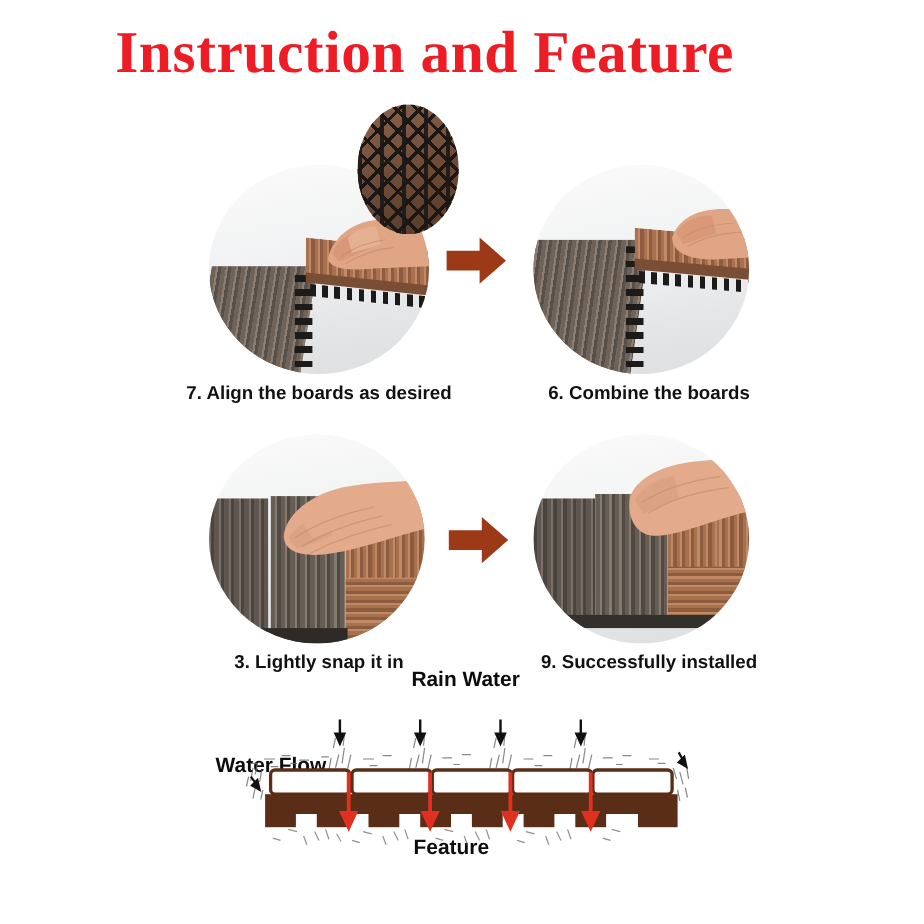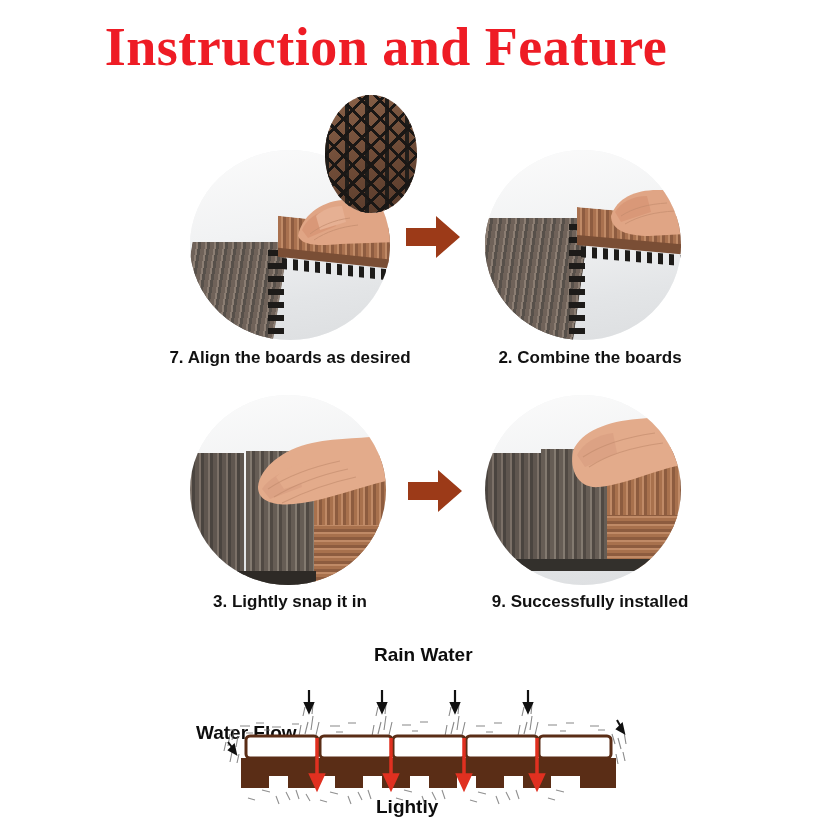--- a/index.html
+++ b/index.html
@@ -90,21 +90,21 @@
       linear-gradient(160deg, #8a6249 0%, #6d4a36 55%, #55392a 100%);
   }
 
   
   .step-arrow { position: absolute; }
 
   
   #drainage {
     position: absolute;
     left: 0;
-    top: 630px;
+    top: 594px;
     width: 840px;
     height: 210px;
   }
   .dlabel {
     position: absolute;
     font-family: "Liberation Sans", sans-serif;
     font-weight: bold;
     font-size: 19px;
     color: #0d0d0d;
     white-space: nowrap;
@@ -186,21 +186,21 @@
           <path d="M126 66 C132 48, 150 40, 172 40 L200 40 L200 84 L164 86 C142 86, 126 80, 126 66 Z"></path>
           <path d="M130 62 C136 52, 148 46, 162 46 L166 62 L136 72 Z" fill="#d99878"></path>
         </g>
         <g stroke="#c08a6c" stroke-width="1" fill="none" opacity="0.6">
           <path d="M136 66 C148 58, 164 54, 182 53"></path>
           <path d="M140 74 C154 66, 170 62, 190 61"></path>
         </g>
       </svg>
     </div>
 
-    <div class="caption" style="left:430px; top:348px; width:320px;">2. Combine the boards</div>
+    <div class="caption" style="left:430px; top:348px; width:320px;">6. Combine the boards</div>
   </div>
 
   <div class="step">
     <div class="photo" style="left:190px; top:395px; width:196px; height:190px;">
       <div class="floor"></div>
 
       <div class="deck" style="left:-4px; top:58px; width:58px; height:132px;">
         <div class="slats" style="background:
               repeating-linear-gradient(90deg,#5f564f 0 4px,#7b7067 4px 6px,#4a443f 6px 9px);"></div>
       </div>
@@ -284,21 +284,21 @@
       </svg>
     </div>
 
     <div class="caption" style="left:430px; top:592px; width:320px;">9. Successfully installed</div>
   </div>
 
   <div id="drainage">
 
     <div class="dlabel" style="left:374px; top:14px;">Rain Water</div>
     <div class="dlabel" style="left:196px; top:92px;">Water Flow</div>
-    <div class="dlabel" style="left:376px; top:166px;">Lightly</div>
+    <div class="dlabel" style="left:376px; top:166px;">Feature</div>
 
     <svg width="840" height="210" style="position:absolute; left:0; top:0;">
 
       <g stroke="#6b6b6b" stroke-width="1.1" fill="none" opacity="0.8">
         <path d="M305 104 l3 -12 M311 100 l2 -14 M299 106 l2 -11 M316 105 l3 -13"></path>
         <path d="M303 86 l2 -9 M312 84 l1 -10"></path>
         <path d="M378 104 l3 -12 M384 100 l2 -14 M372 106 l2 -11 M389 105 l3 -13"></path>
         <path d="M376 86 l2 -9 M385 84 l1 -10"></path>
         <path d="M451 104 l3 -12 M457 100 l2 -14 M445 106 l2 -11 M462 105 l3 -13"></path>
         <path d="M449 86 l2 -9 M458 84 l1 -10"></path>

